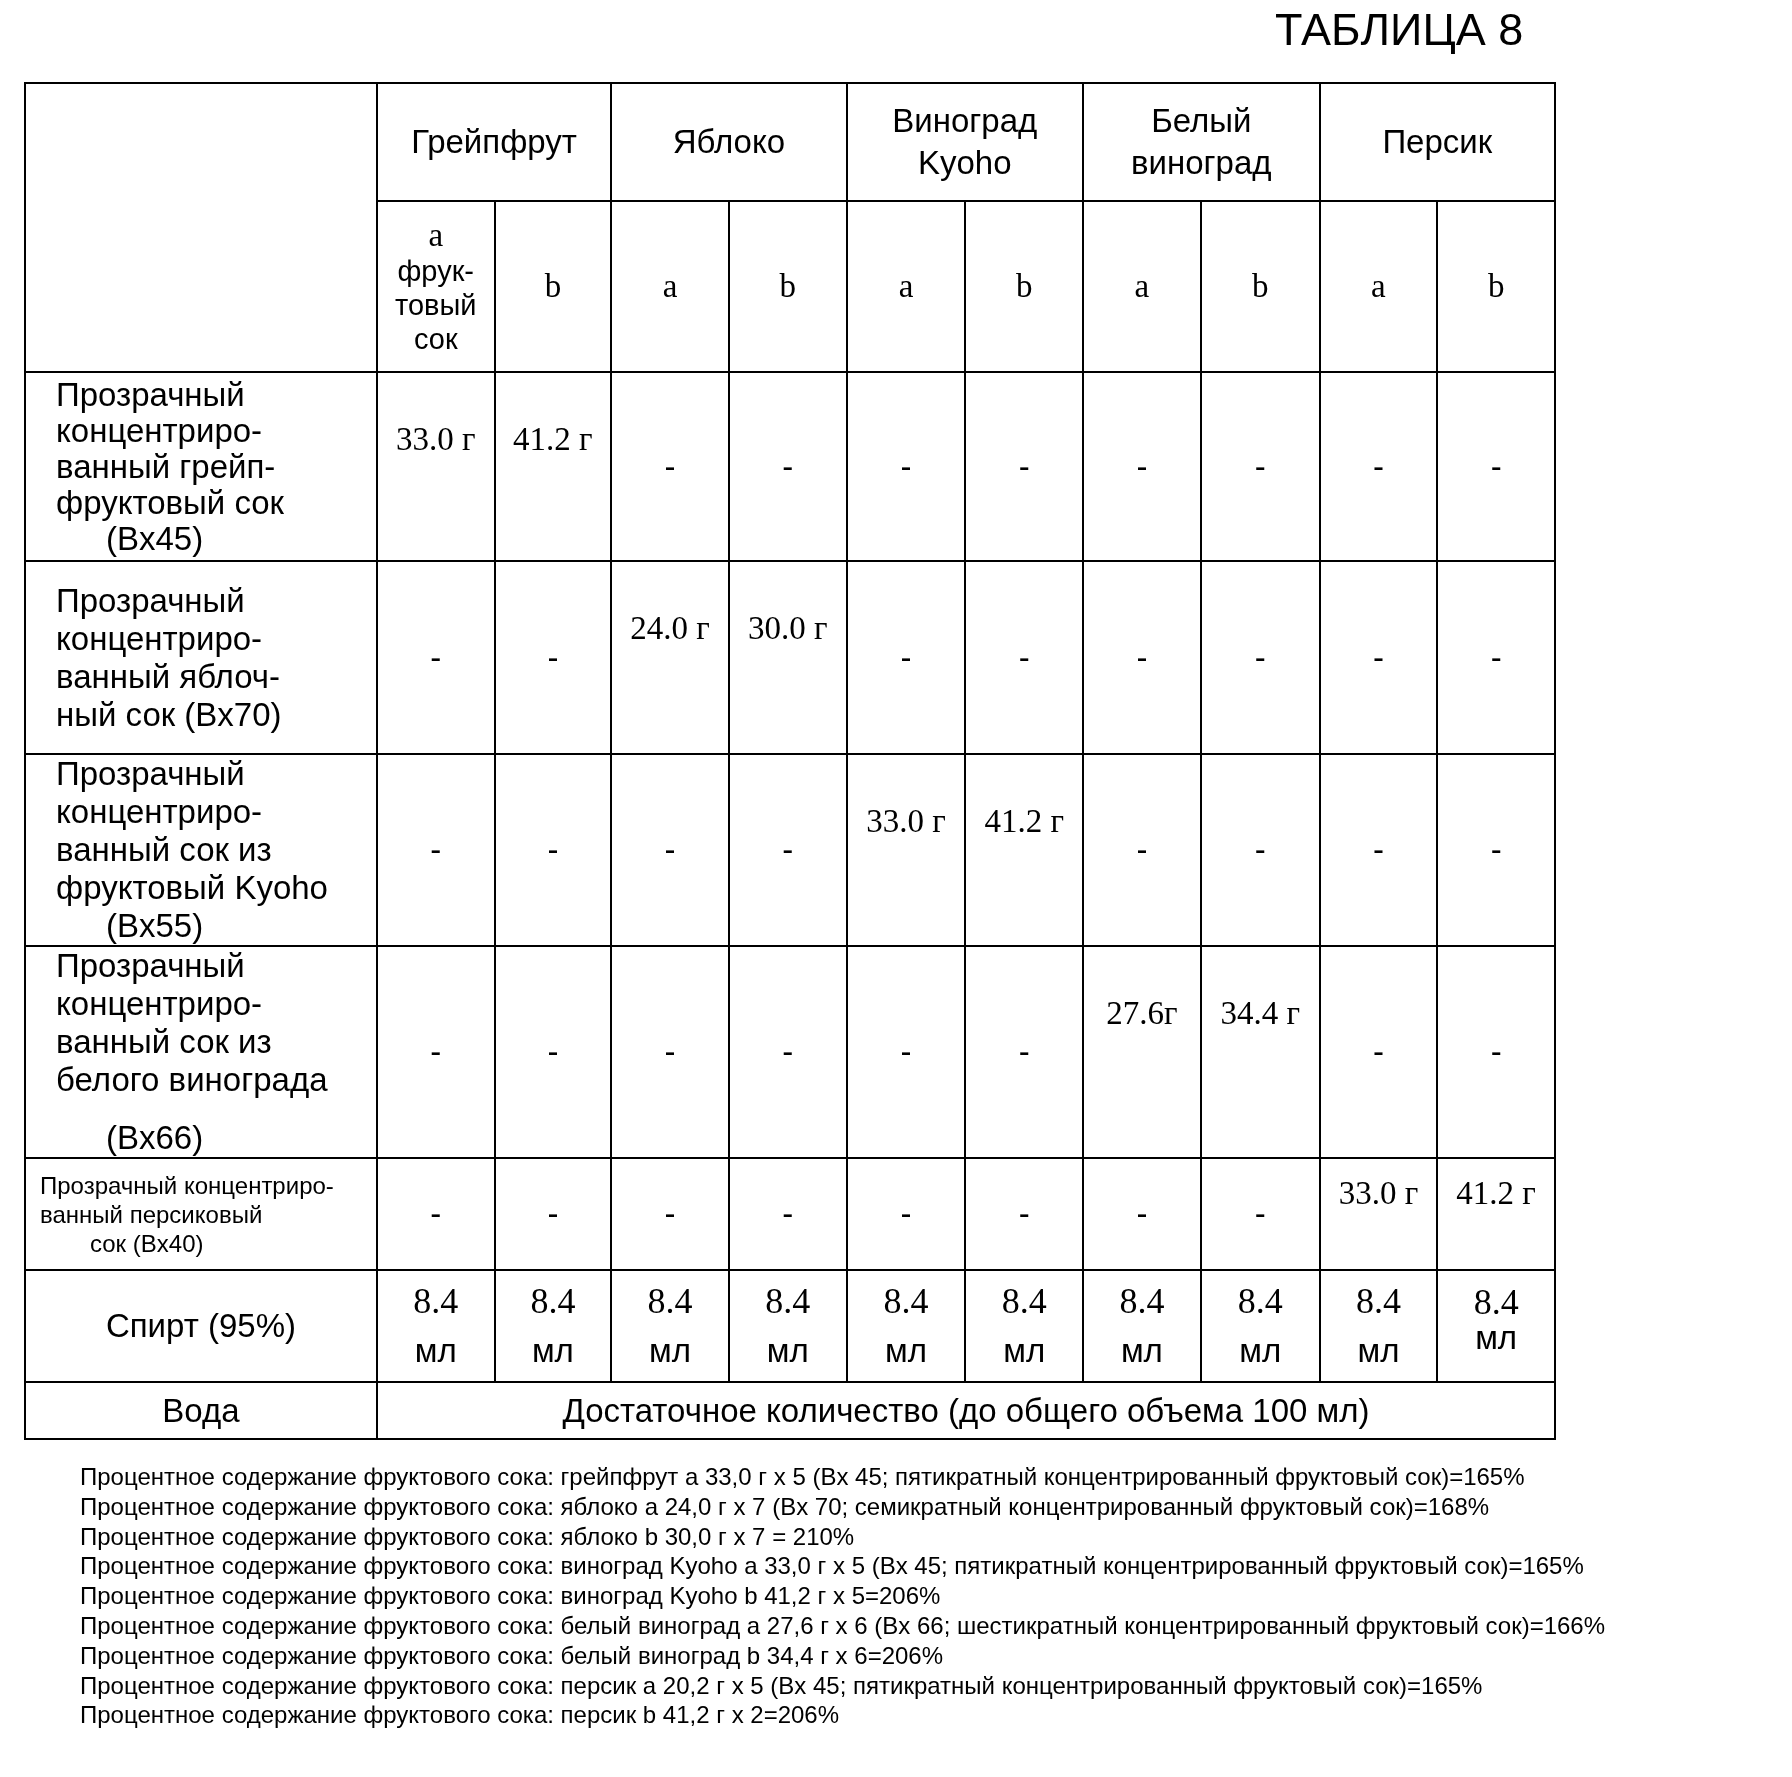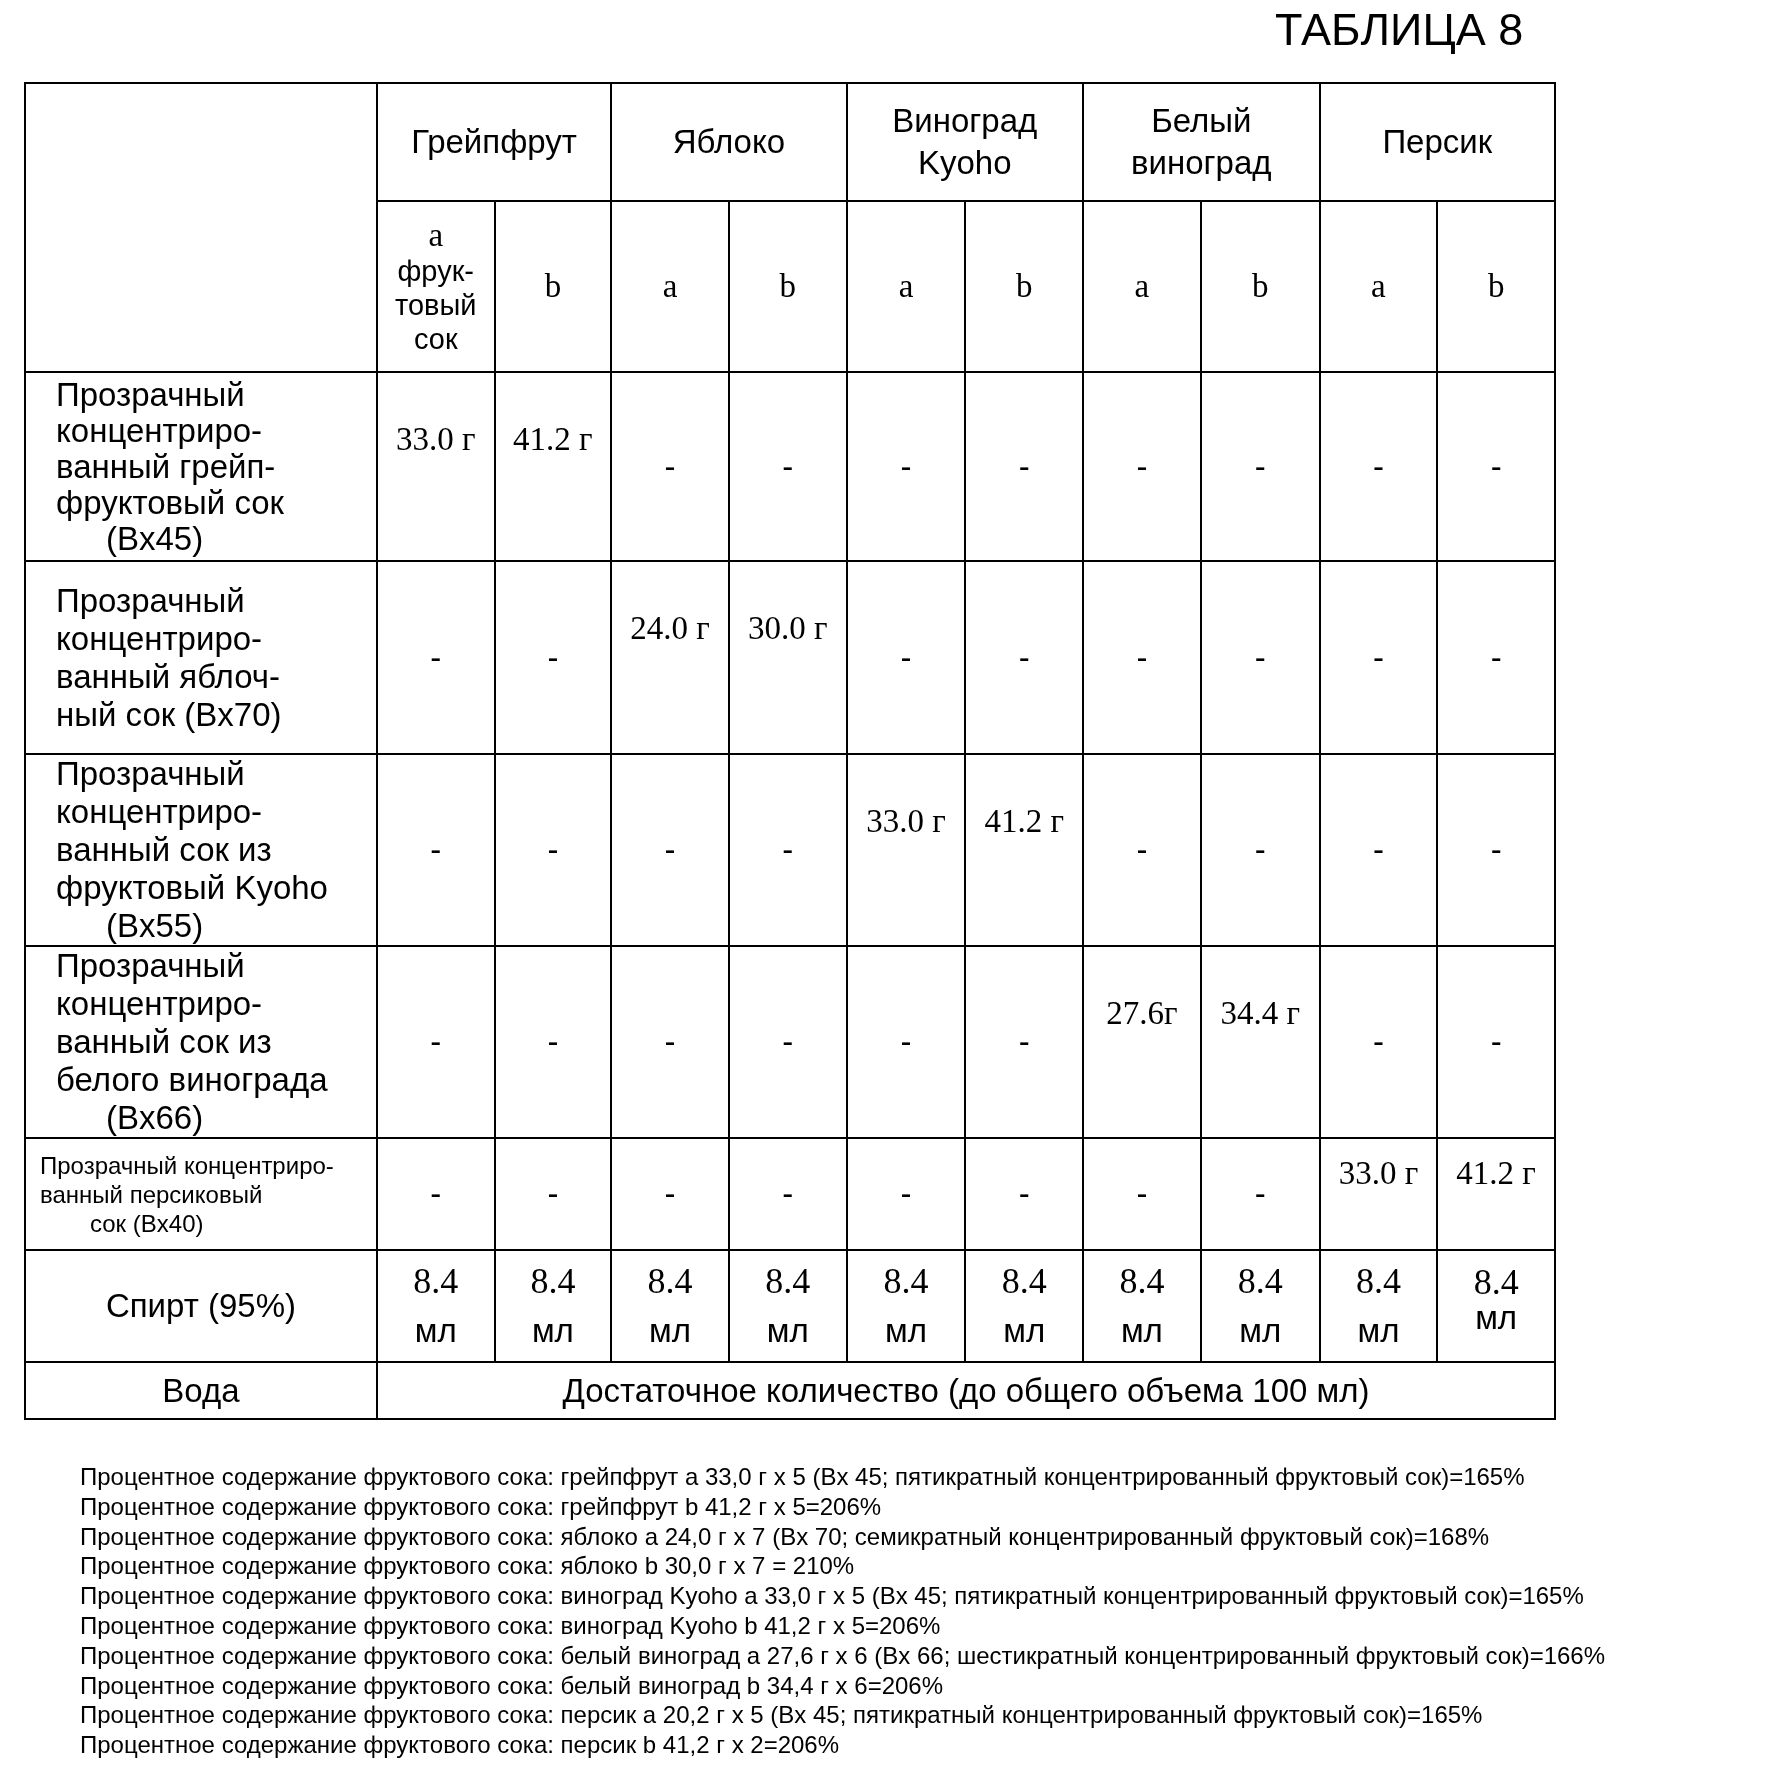--- a/index.html
+++ b/index.html
@@ -130,21 +130,21 @@
         <td class="dash">-</td>
         <td class="dash">-</td>
         <td class="dash">-</td>
       </tr>
   <tr class="r4">
         <td class="rowlabel big">
           <div>Прозрачный</div>
           <div>концентриро-</div>
           <div>ванный сок из</div>
           <div>белого винограда</div>
-          <div style="padding-left: 50px;">(Bx66)</div>
+          <div style="padding-left: 50px; margin-top: 20px;">(Bx66)</div>
         </td>
         <td class="dash">-</td>
         <td class="dash">-</td>
         <td class="dash">-</td>
         <td class="dash">-</td>
         <td class="dash">-</td>
         <td class="dash">-</td>
         <td class="val">27.6г</td>
         <td class="val">34.4 г</td>
         <td class="dash">-</td>
@@ -213,21 +213,20 @@
       </tr>
   <tr class="r7">
     <td class="water-label">Вода</td>
     <td colspan="10" class="water-val">Достаточное количество (до общего объема 100 мл)</td>
   </tr>
 </tbody>
   </table>
 
 <div class="notes" id="notes">
     <div>Процентное содержание фруктового сока: грейпфрут a 33,0 г x 5 (Bx 45; пятикратный концентрированный фруктовый сок)=165%</div>
-    <div>Процентное содержание фруктового сока: грейпфрут b 41,2 г x 5=206%</div>
     <div>Процентное содержание фруктового сока: яблоко a 24,0 г x 7 (Bx 70; семикратный концентрированный фруктовый сок)=168%</div>
     <div>Процентное содержание фруктового сока: яблоко b 30,0 г x 7 = 210%</div>
     <div>Процентное содержание фруктового сока: виноград Kyoho a 33,0 г x 5 (Bx 45; пятикратный концентрированный фруктовый сок)=165%</div>
     <div>Процентное содержание фруктового сока: виноград Kyoho b 41,2 г x 5=206%</div>
     <div>Процентное содержание фруктового сока: белый виноград a 27,6 г x 6 (Bx 66; шестикратный концентрированный фруктовый сок)=166%</div>
     <div>Процентное содержание фруктового сока: белый виноград b 34,4 г x 6=206%</div>
     <div>Процентное содержание фруктового сока: персик a 20,2 г x 5 (Bx 45; пятикратный концентрированный фруктовый сок)=165%</div>
     <div>Процентное содержание фруктового сока: персик b 41,2 г x 2=206%</div>
   </div>
 

